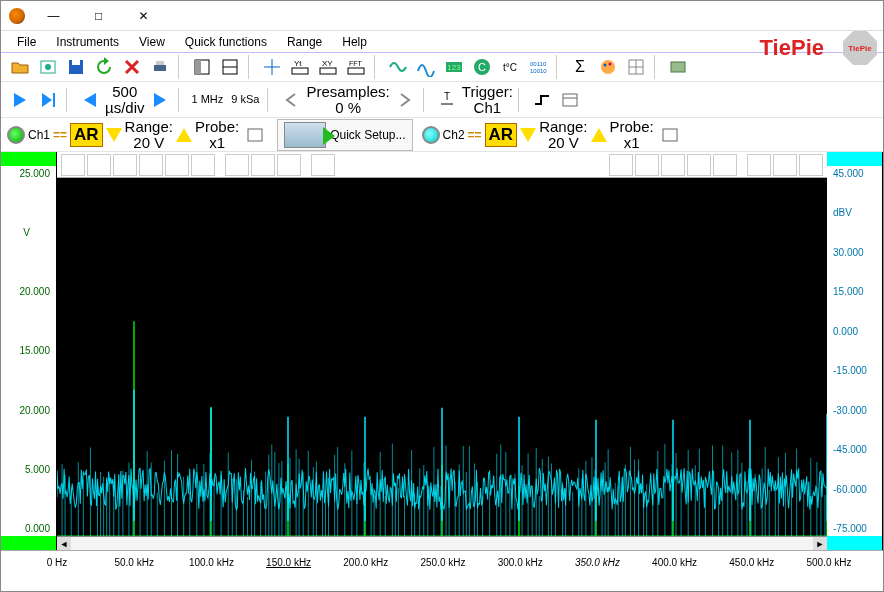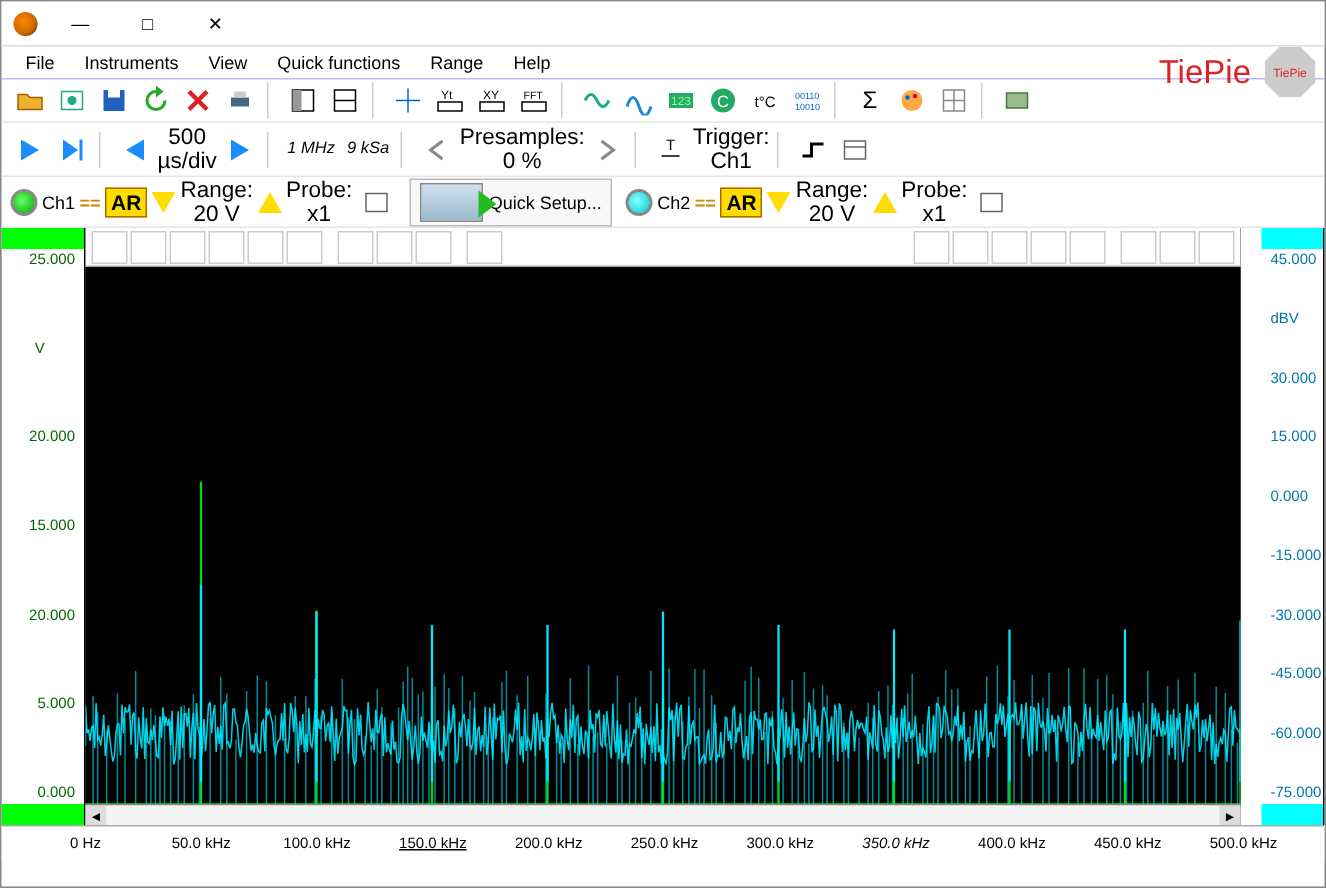--- a/index.html
+++ b/index.html
@@ -44,26 +44,26 @@
   }
   .menubar .mitem {
     padding: 2px 10px;
     color: #000;
   }
   .menubar .logo {
     position: absolute;
     right: 6px;
     top: 0;
     font-size: 22px;
-    font-weight: normal;
+    font-weight: bold;
     color: #d22;
     font-family: Arial, sans-serif;
     display:flex;
     align-items:center;
-    gap:9px;
+    gap:19px;
   }
   .menubar .logo .octa {
     width: 34px; height:34px;
     background: #ccc;
     clip-path: polygon(30% 0,70% 0,100% 30%,100% 70%,70% 100%,30% 100%,0 70%,0 30%);
     display:flex;align-items:center;justify-content:center;
     font-size:8px;color:#d22;
   }
   
   .tb {
@@ -74,35 +74,35 @@
     border-bottom: 1px solid #e4e4e4;
     flex-wrap: nowrap;
   }
   .tb .btn {
     min-width: 24px; height: 24px;
     display: flex; align-items: center; justify-content: center;
     border: 1px solid transparent;
     padding: 0 2px;
   }
   .tb .sep { width: 6px; height: 24px; border-left:1px solid #ccc; margin: 0 3px;}
-  .tb .lbl { font-size: 11px; color: #000; padding: 0 3px; line-height:1.1;font-style:italic;}
+  .tb .lbl { font-size: 11px; color: #000; padding: 0 3px; line-height:1.1;}
   .tb .col { display:flex; flex-direction:column; align-items:center; line-height:1.05; font-size:15px;}
   .tb2 { height: 36px; }
   .tb3 { height: 34px; gap:3px;}
   .tb3 .chlabel { font-size:12px; }
   .chdot {
     width:18px;height:18px;border-radius:50%;
     display:inline-block;
     border:2px solid #888;
   }
   .chdot.green { background: radial-gradient(circle at 40% 40%, #6f6, #0a0);}
   .chdot.cyan { background: radial-gradient(circle at 40% 40%, #8ff, #0cc);}
   .ARbox {
     background:#fd0; border:1px solid #aa6a00;
-    padding:1px 3px; font-weight:bold; font-size:14px;
+    padding:1px 3px; font-weight:bold; font-size:17px;
   }
   .tri-down{width:0;height:0;border-left:8px solid transparent;border-right:8px solid transparent;border-top:14px solid #fd0;display:inline-block;}
   .tri-up{width:0;height:0;border-left:8px solid transparent;border-right:8px solid transparent;border-bottom:14px solid #fd0;display:inline-block;}
   .qsetup {
     display:flex; align-items:center; gap:4px;
     border:1px solid #bbb; padding:2px 6px; margin:0 6px;
     background:#f8f8f8;
   }
   .qsetup .qicon { width:42px;height:26px;
     background: linear-gradient(#cfe0f0,#9bc);
@@ -127,21 +127,21 @@
     font-size:10px;
     border-right:1px solid #000;
   }
   .yaxis .ticks { flex:1; display:flex; flex-direction:column; justify-content:space-between; padding:2px 2px;}
   .yaxis .ticks div { text-align:right; padding-right:4px;}
   .yaxis.left .topband{height:14px;background:#0f0;}
   .yaxis.left .botband{height:14px;background:#0f0;}
   .yaxis.right .topband{height:14px;background:#0ff;}
   .yaxis.right .botband{height:14px;background:#0ff;}
   .yaxis.left { color:#060;}
-  .yaxis.right{ color:#07a; text-align:left;padding-left:14px;}
+  .yaxis.right{ color:#07a; text-align:left;}
   .yaxis.right .ticks div{text-align:left;padding-left:4px;}
   .plot {
     flex:1;
     position:relative;
     background:#000;
   }
   .plot .toolstrip {
     position:absolute; top:0;left:0;right:0;height:26px;
     background:#fff;display:flex;align-items:center;gap:2px;padding:0 4px;
     z-index:5;

